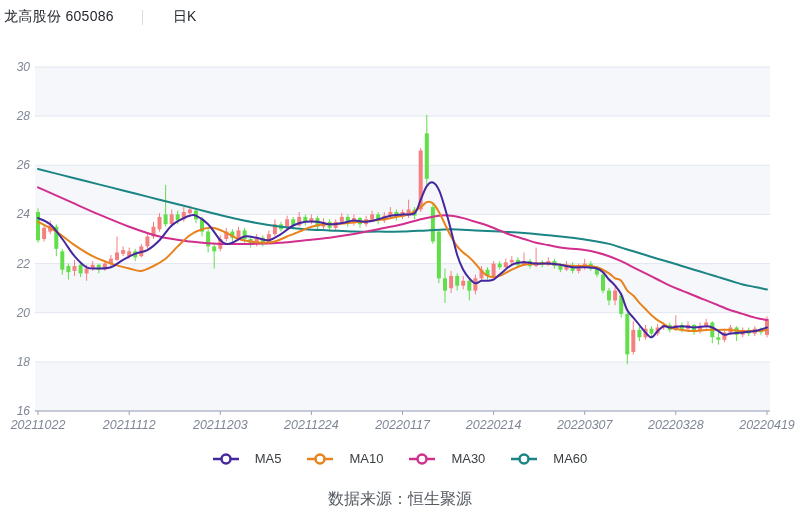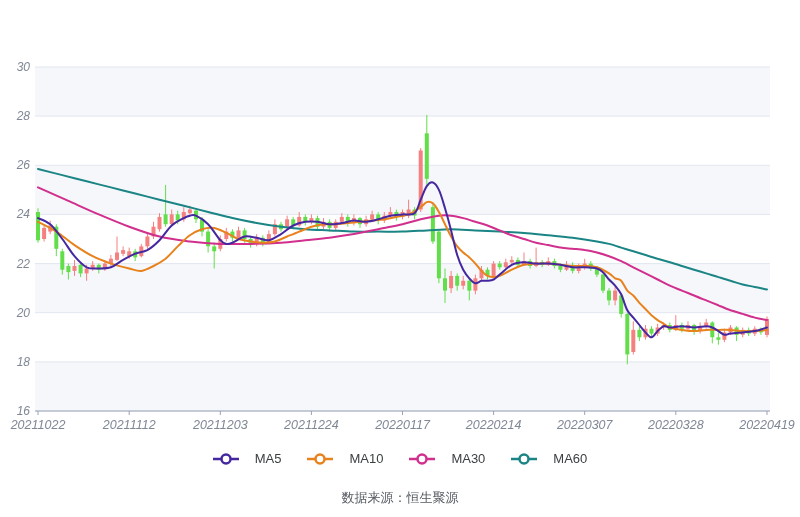--- a/index.html
+++ b/index.html
@@ -8,26 +8,31 @@
   .hdr{position:absolute;top:7px;left:4px;display:flex;align-items:center;height:20px;}
   .hdr .stock{font-size:14px;color:#25292f;font-weight:500;letter-spacing:0.3px;}
   .hdr .divider{width:1px;height:15px;background:#d9dde3;margin:0 30px 0 28px;}
   .hdr .period{font-size:14px;color:#25292f;}
   .chart-wrap{position:absolute;top:9px;left:0;width:800px;height:435px;font-style:italic;}
   .legend{position:absolute;top:451px;left:0;width:800px;display:flex;justify-content:center;
           align-items:center;gap:26px;}
   .legend-item{display:flex;align-items:center;gap:16px;cursor:pointer;}
   .legend-item .lbl{font-size:13px;color:#3c4043;}
   .footer{position:absolute;top:489px;left:0;width:800px;text-align:center;
-          font-size:13px;color:#555a61;}
+          font-size:16px;color:#555a61;}
 </style>
 </head>
 <body>
 
 <div class="app">
+  <div class="hdr">
+    <span class="stock">龙高股份 605086</span>
+    <span class="divider"></span>
+    <span class="period">日K</span>
+  </div>
 
   <div class="chart-wrap" id="chart"><svg width="800" height="435" viewBox="0 0 800 435" xmlns="http://www.w3.org/2000/svg">
         <g>
           <rect x="35" y="58.0" width="735" height="49.1" fill="#F5F7FB"></rect>
           <rect x="35" y="156.3" width="735" height="49.1" fill="#F5F7FB"></rect>
           <rect x="35" y="254.6" width="735" height="49.1" fill="#F5F7FB"></rect>
           <rect x="35" y="352.9" width="735" height="49.1" fill="#F5F7FB"></rect>
         </g>
         <g>
           <line x1="35" y1="58.0" x2="770" y2="58.0" stroke="#E2E6EF" stroke-width="1"></line>

